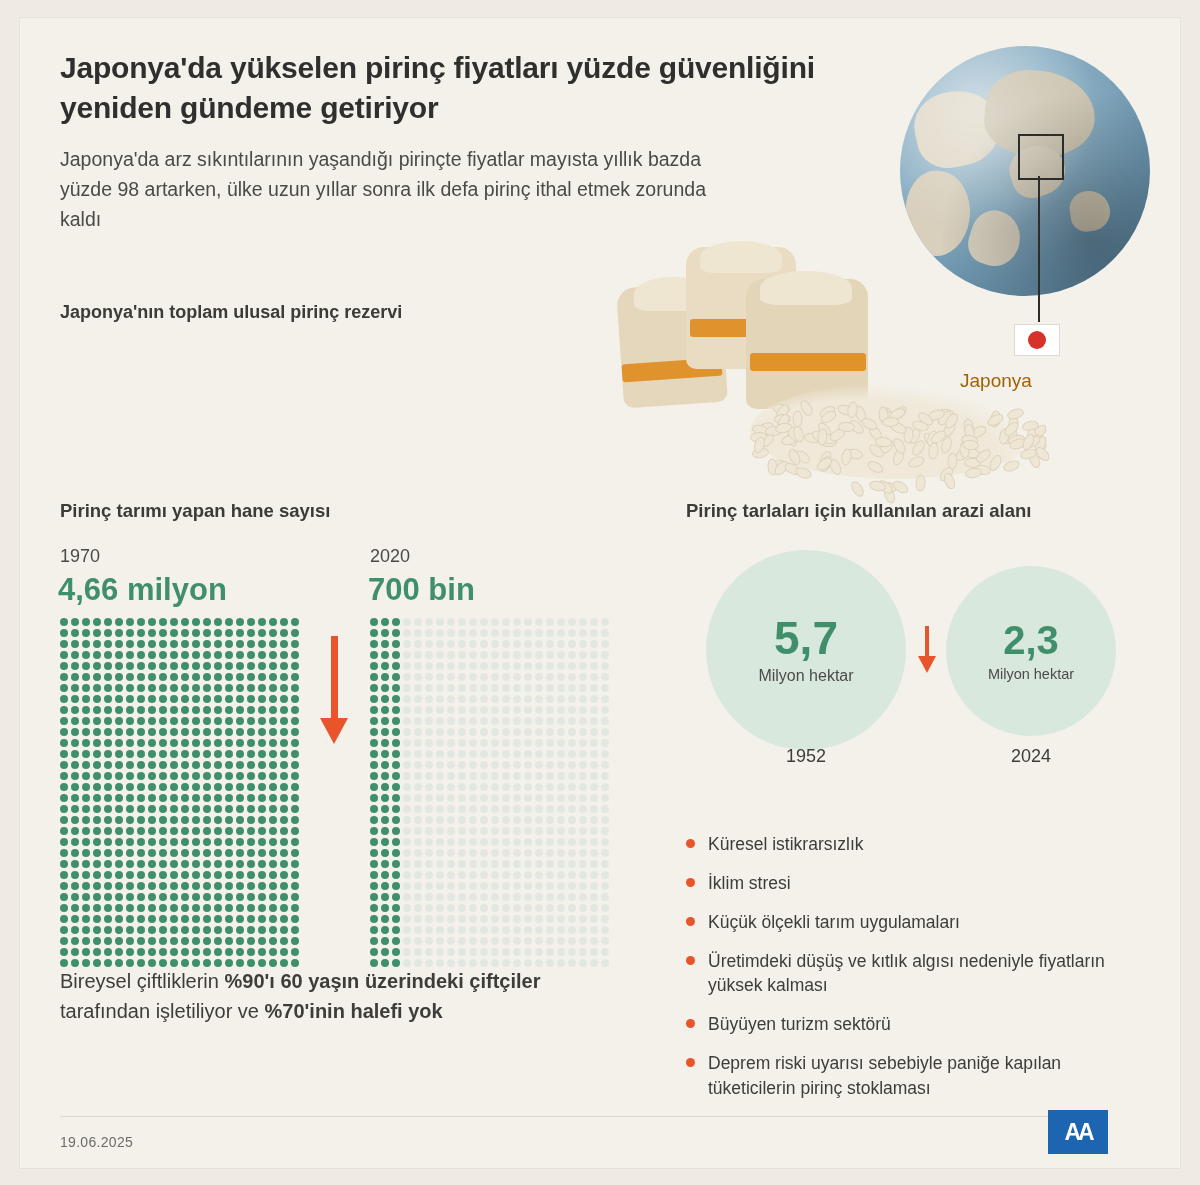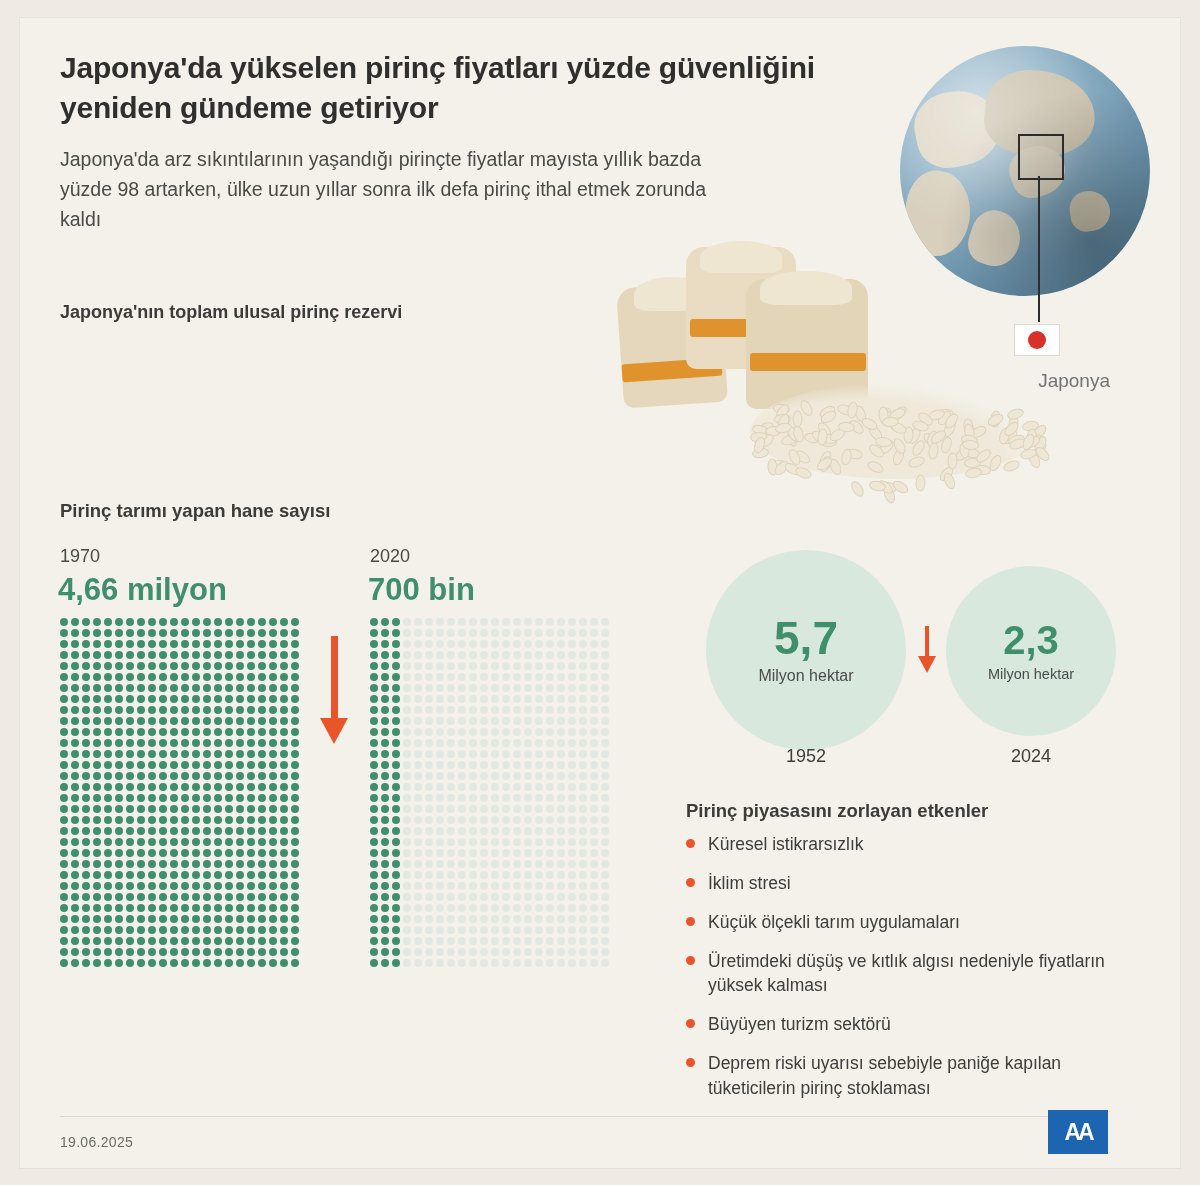--- a/index.html
+++ b/index.html
@@ -135,23 +135,23 @@
     height: 18px;
     margin: -9px 0 0 -9px;
     border-radius: 50%;
     background: #d6322b;
   }
   .jp-caption {
     position: absolute;
     left: 940px;
     top: 352px;
     width: 150px;
-    text-align: right;
+    text-align: left;
     font-size: 19px;
-    color: #737373;
+    color: #a16207;
   }
 
   
   .rice-art {
     position: absolute;
     left: 580px;
     top: 215px;
     width: 440px;
     height: 250px;
   }
@@ -1962,37 +1962,40 @@
       <div class="d" style="background: rgb(226, 232, 225);"></div>
       <div class="d" style="background: rgb(226, 232, 225);"></div>
       <div class="d" style="background: rgb(226, 232, 225);"></div>
     </div>
 
   <div class="arrow-down">
     <div class="stem"></div>
     <div class="head"></div>
   </div>
 
-
+  <div class="farms-note">
+    <span>Bireysel çiftliklerin </span><b>%90'ı 60 yaşın üzerindeki çiftçiler</b><span> tarafından işletiliyor ve </span><b>%70'inin halefi yok</b>
+  </div>
+
+  <div class="land-title">Pirinç tarlaları için kullanılan arazi alanı</div>
   <div class="circle c1">
     <div class="big">5,7</div>
     <div class="unit">Milyon hektar</div>
   </div>
   <div class="arrow-small">
     <div class="stem"></div>
     <div class="head"></div>
   </div>
   <div class="circle c2">
     <div class="big">2,3</div>
     <div class="unit">Milyon hektar</div>
   </div>
   <div class="land-year-a">1952</div>
   <div class="land-year-b">2024</div>
 
-  <div class="factors-title">Pirinç piyasasını zorlayan etkenler</div>
   <ul class="factors" id="factorsList">
       <li>Küresel istikrarsızlık</li>
       <li>İklim stresi</li>
       <li>Küçük ölçekli tarım uygulamaları</li>
       <li>Üretimdeki düşüş ve kıtlık algısı nedeniyle fiyatların yüksek kalması</li>
       <li>Büyüyen turizm sektörü</li>
       <li>Deprem riski uyarısı sebebiyle paniğe kapılan tüketicilerin pirinç stoklaması</li>
     </ul>
 
   <div class="footer-rule"></div>

